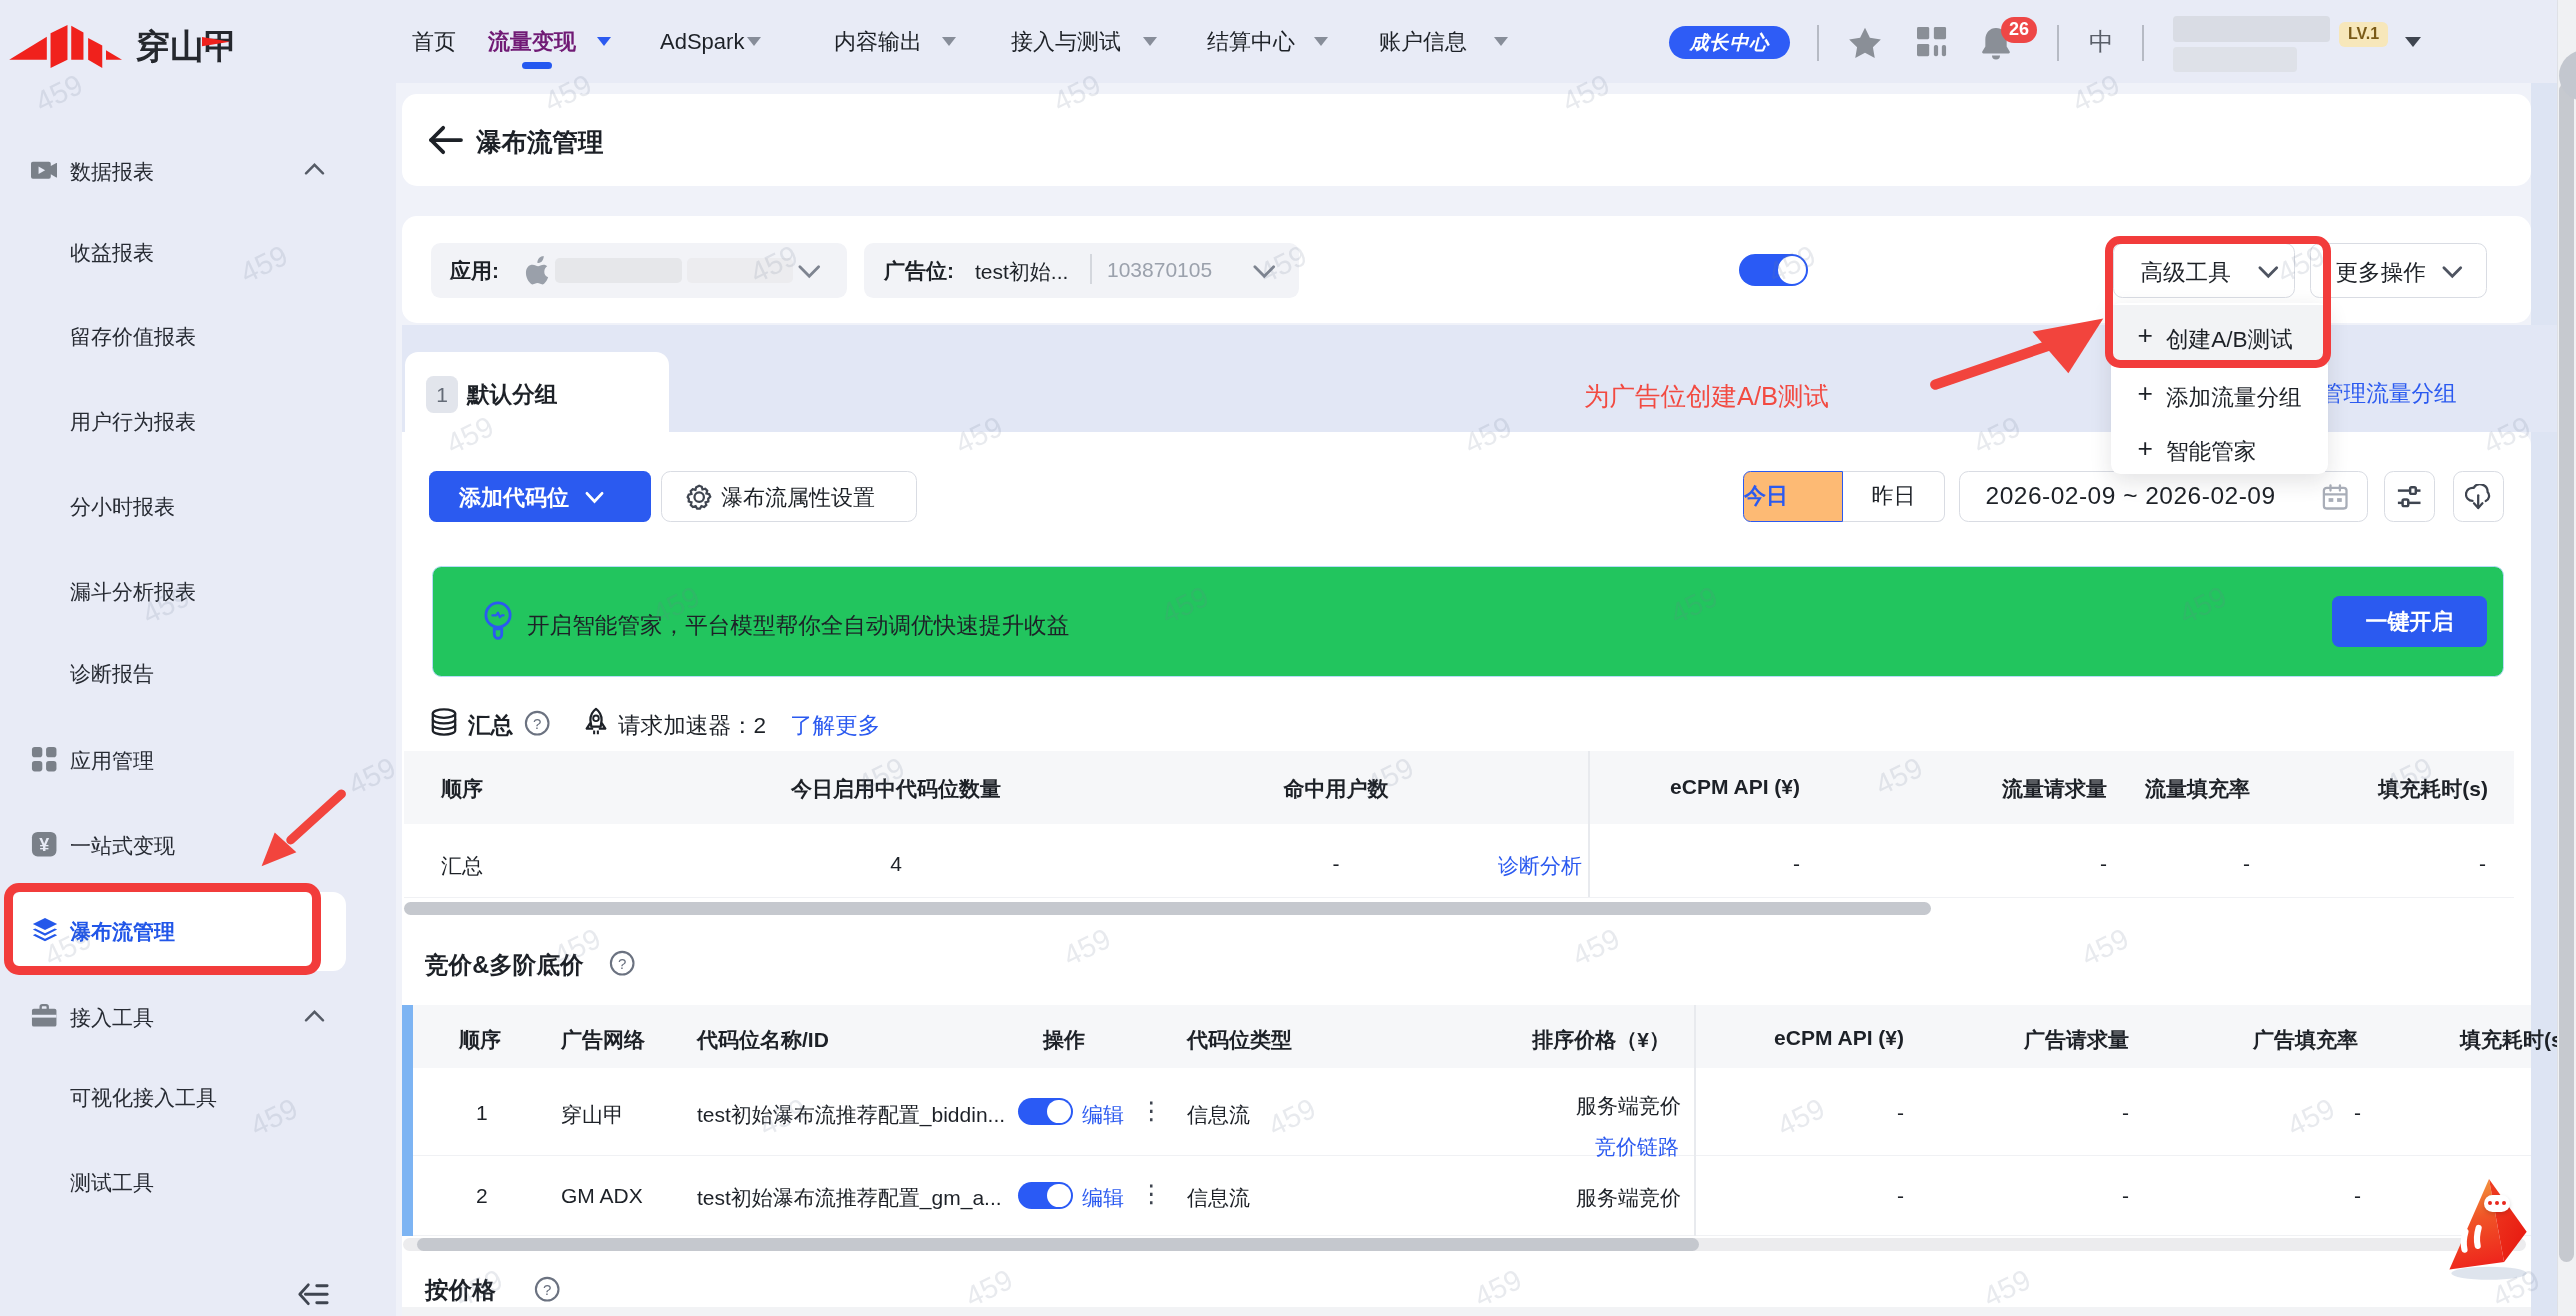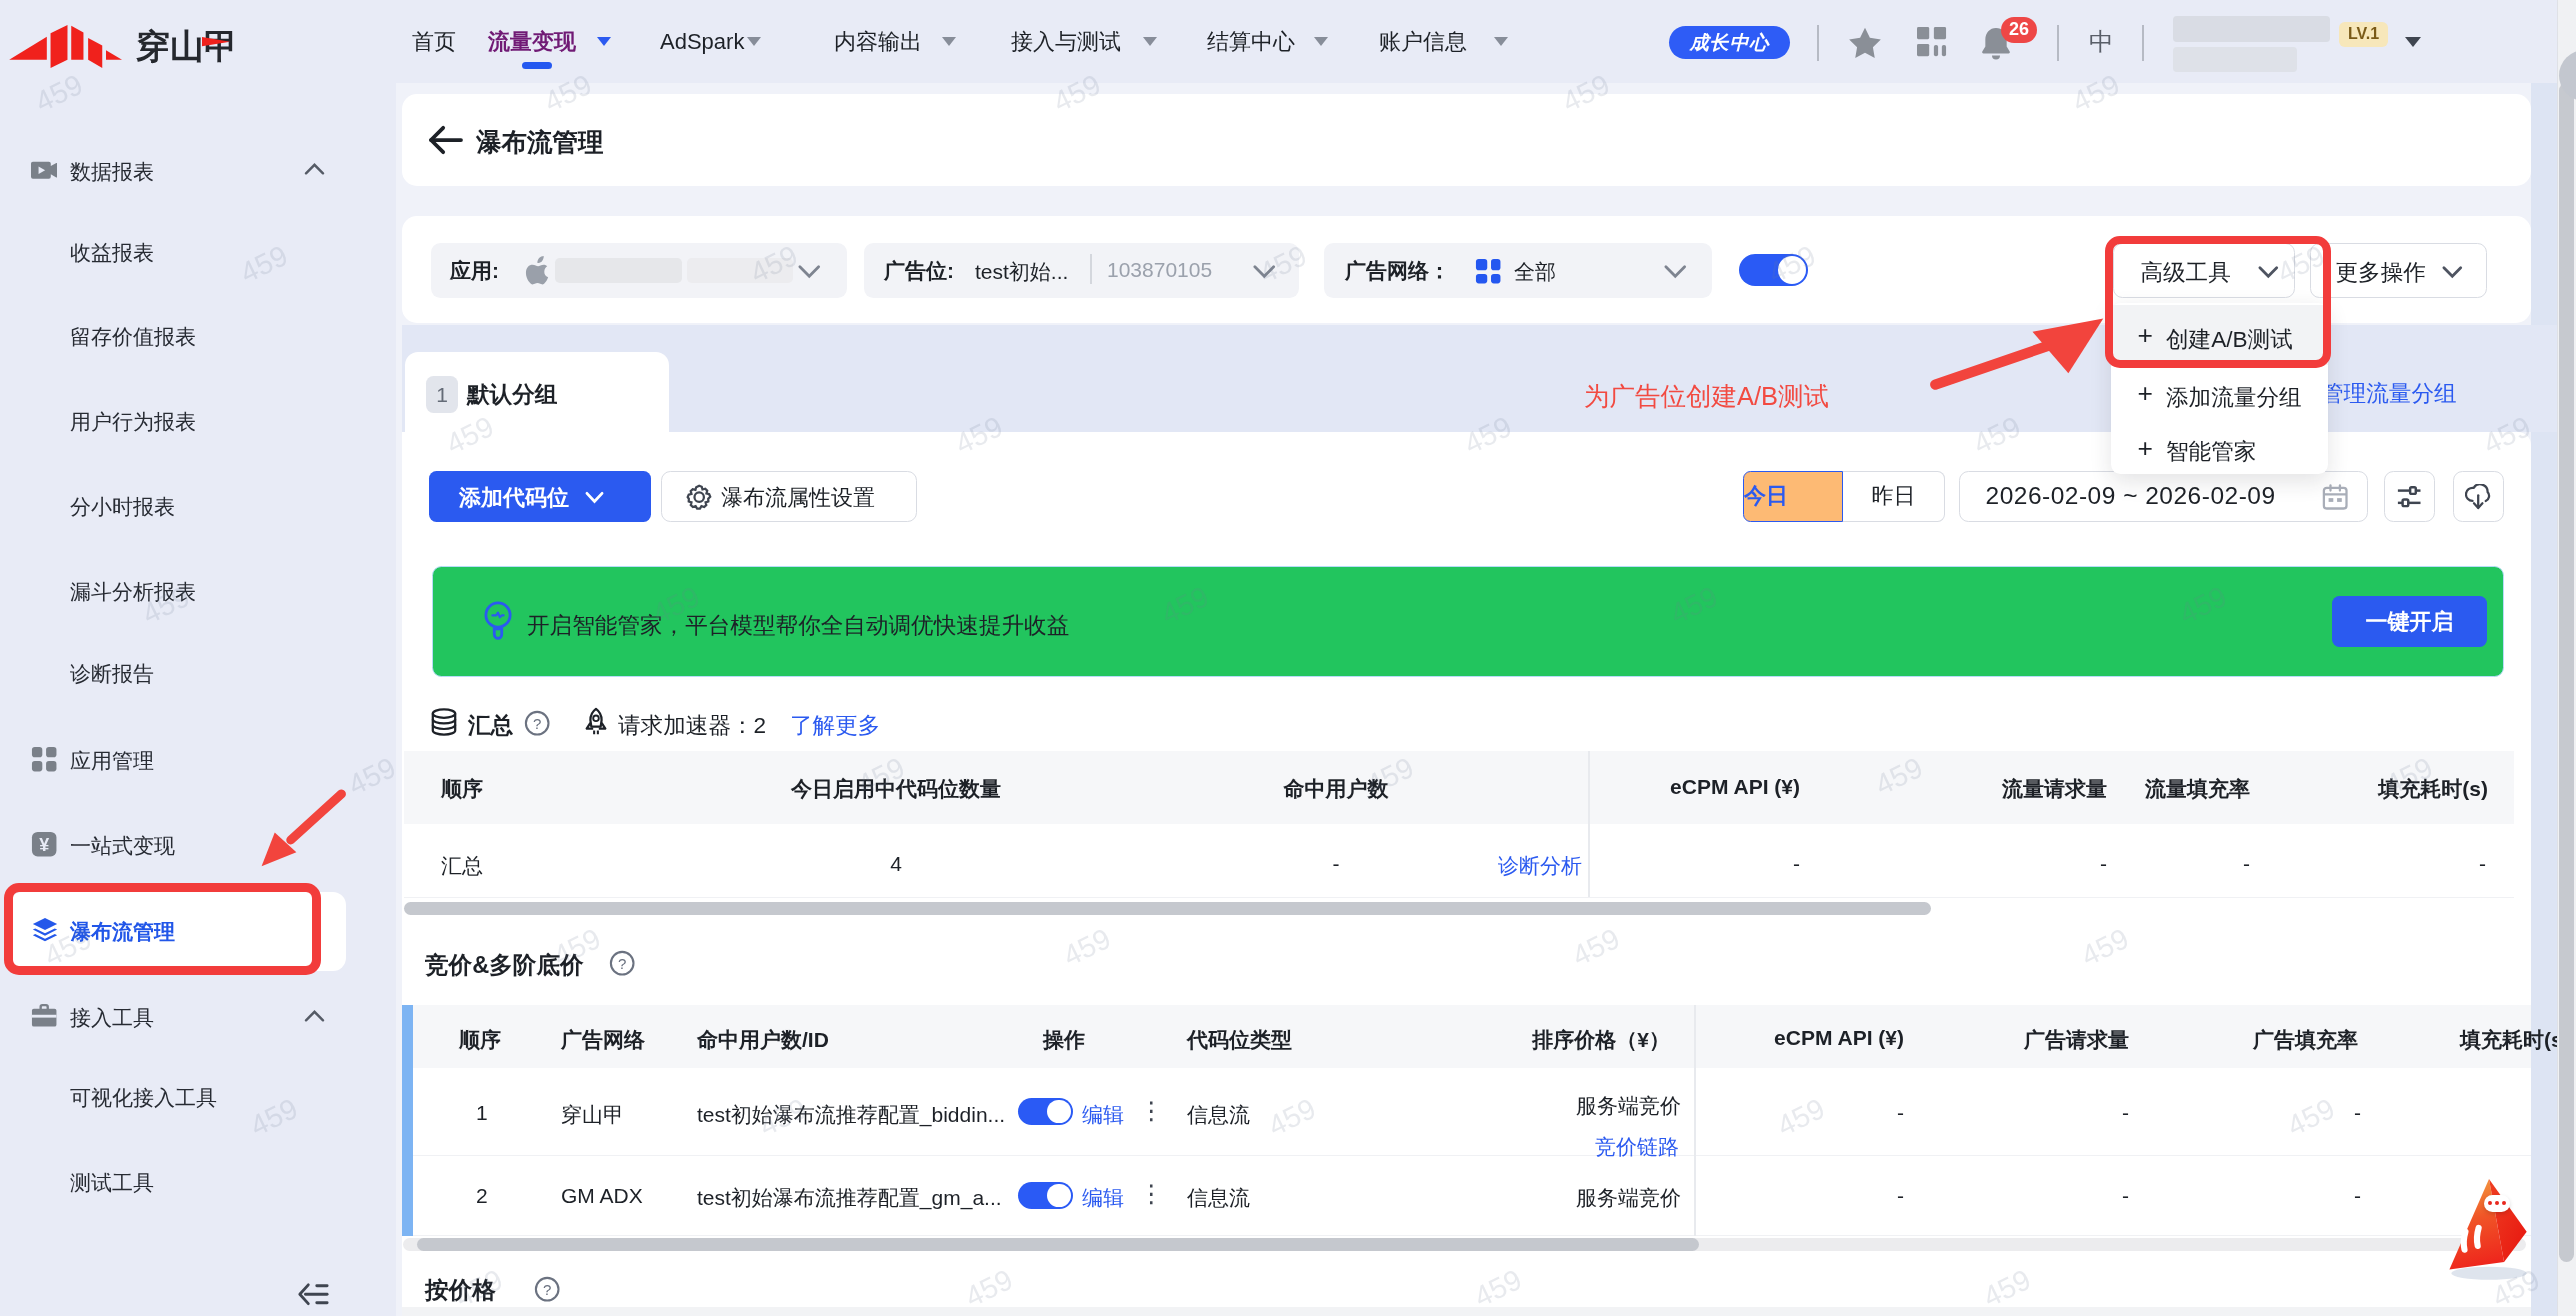--- a/index.html
+++ b/index.html
@@ -101,33 +101,20 @@
       <svg class="abs" style="left:366px;top:21px" width="24.5" height="15" viewBox="0 0 26 16">
           <path d="M3 3 L13 13 L23 3" stroke="#7e8490" stroke-width="3" fill="none" stroke-linecap="round"></path>
         </svg>
     </div>
     <div class="selbox" style="left:462px;width:435px;top:27px;">
       <div class="abs" style="left:20px;top:14px;font-size:21px;font-weight:700;">广告位:</div>
       <div class="abs" style="left:111px;top:15px;font-size:21px;">test初始...</div>
       <div class="abs" style="left:226px;top:11.3px;width:1.9px;height:30px;background:#d4d7dd;"></div>
       <div class="abs" style="left:243px;top:15px;font-size:21px;color:#9ba1ac;">103870105</div>
       <svg class="abs" style="left:388px;top:21px" width="24.5" height="15" viewBox="0 0 26 16">
-          <path d="M3 3 L13 13 L23 3" stroke="#7e8490" stroke-width="3" fill="none" stroke-linecap="round"></path>
-        </svg>
-    </div>
-    <div class="selbox" style="left:922px;width:388px;top:27px;">
-      <div class="abs" style="left:21px;top:14px;font-size:21px;font-weight:700;">广告网络：</div>
-      <svg class="abs" style="left:151px;top:15px" width="26.4" height="26.4" viewBox="0 0 28 28">
-        <rect x="1" y="1" width="12" height="12" rx="3" fill="#2457f0"></rect>
-          <rect x="17" y="1" width="10" height="12" rx="3" fill="#2457f0"></rect>
-        <rect x="1" y="17" width="12" height="10" rx="3" fill="#2457f0"></rect>
-          <rect x="17" y="17" width="10" height="10" rx="3" fill="#2457f0"></rect>
-      </svg>
-      <div class="abs" style="left:190px;top:15px;font-size:21px;">全部</div>
-      <svg class="abs" style="left:339px;top:21px" width="24.5" height="15" viewBox="0 0 26 16">
           <path d="M3 3 L13 13 L23 3" stroke="#7e8490" stroke-width="3" fill="none" stroke-linecap="round"></path>
         </svg>
     </div>
     <div class="abs" style="left:1337px;top:38px;width:69px;height:32px;background:#2a5af5;border-radius:16px;">
       <div class="abs" style="left:39px;top:1.9px;width:28px;height:28px;background:#fff;border-radius:50%;"></div>
     </div>
     <div class="btn-white" style="left:1711px;top:27px;width:182px;height:55px;">
       <div class="abs" style="left:26.4px;top:13.2px;font-size:22.6px;font-weight:500;">高级工具</div>
       <svg class="abs" style="left:143px;top:21px" width="22.6" height="14" viewBox="0 0 24 15">
           <path d="M3 3 L12 12 L21 3" stroke="#4e5461" stroke-width="3" fill="none" stroke-linecap="round"></path>
@@ -248,21 +235,21 @@
       <text x="14" y="20" font-size="16" fill="#6b7280" text-anchor="middle" font-family="Liberation Sans">?</text>
     </svg>
 
   <div class="abs" style="left:402px;top:1005px;width:11.3px;height:231px;background:#7db4f3;"></div>
   <div class="abs" style="left:413px;top:1005px;width:2118px;height:63px;background:#f6f7f9;"></div>
   <div class="abs" style="left:413px;top:1068px;width:2118px;height:88px;border-bottom:1.9px solid #f0f1f4;"></div>
   <div class="abs" style="left:413px;top:1156px;width:2118px;height:80px;border-bottom:1.9px solid #f0f1f4;"></div>
   <div class="abs" style="left:1694px;top:1005px;width:1.9px;height:231px;background:#e8eaee;"></div>
   <div class="abs" style="left:459px;top:1026px;font-size:21px;font-weight:700;">顺序</div>
   <div class="abs" style="left:561px;top:1026px;font-size:21px;font-weight:700;">广告网络</div>
-  <div class="abs" style="left:697px;top:1026px;font-size:21px;font-weight:700;">命中用户数/ID</div>
+  <div class="abs" style="left:697px;top:1026px;font-size:21px;font-weight:700;">代码位名称/ID</div>
   <div class="abs" style="left:1018px;top:1026px;font-size:21px;font-weight:700;margin-left:25px;">操作</div>
   <div class="abs" style="left:1187px;top:1026px;font-size:21px;font-weight:700;">代码位类型</div>
   <div class="abs" style="left:1481px;top:1026px;width:189px;text-align:right;font-size:21px;font-weight:700;">排序价格（¥）</div>
   <div class="abs" style="left:1715px;top:1026px;width:189px;text-align:right;font-size:21px;font-weight:700;">eCPM API (¥)</div>
   <div class="abs" style="left:1940px;top:1026px;width:189px;text-align:right;font-size:21px;font-weight:700;">广告请求量</div>
   <div class="abs" style="left:2169px;top:1026px;width:189px;text-align:right;font-size:21px;font-weight:700;">广告填充率</div>
   <div class="abs" style="left:2460px;top:1026px;font-size:21px;font-weight:700;white-space:nowrap;">填充耗时(s)</div>
 
   <div class="abs" style="left:476px;top:1101px;font-size:21px;">1</div>
   <div class="abs" style="left:561px;top:1101px;font-size:21px;">穿山甲</div>

